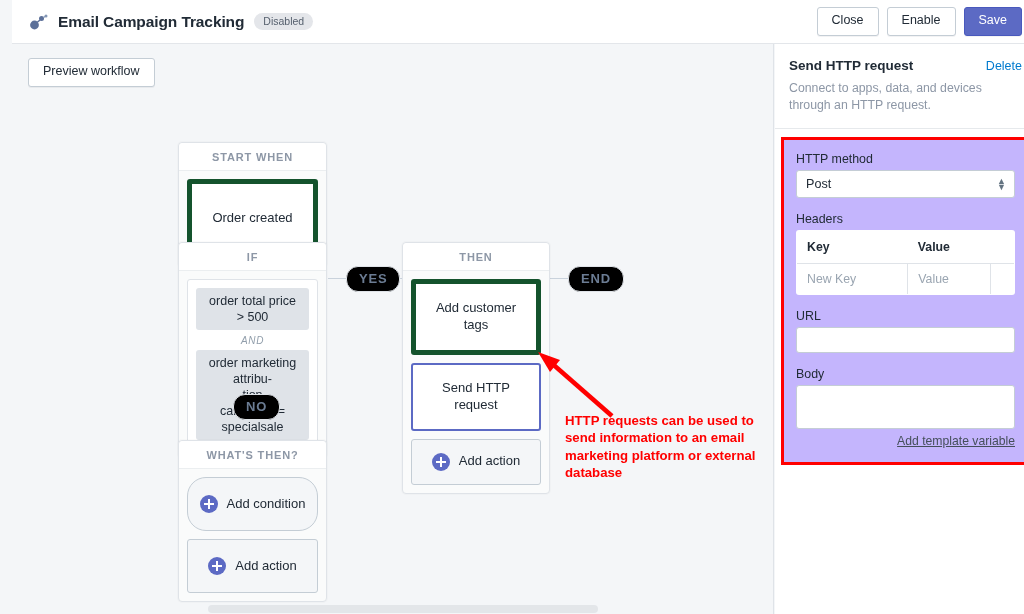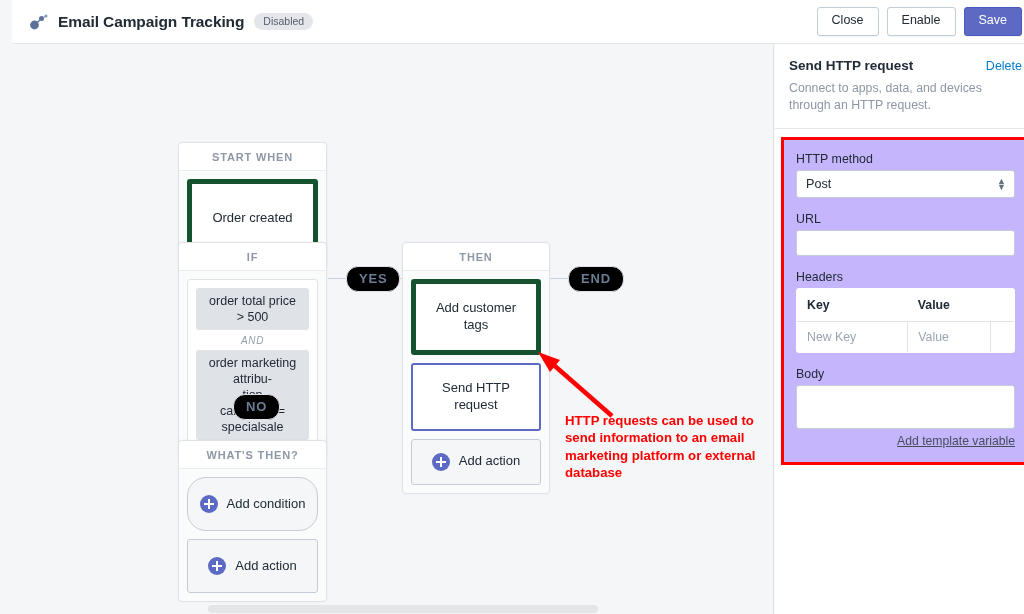--- a/index.html
+++ b/index.html
@@ -201,20 +201,21 @@
     <span class="status-badge">Disabled</span>
     <div class="topbar-actions">
       <button class="btn">Close</button>
       <button class="btn">Enable</button>
       <button class="btn btn-primary">Save</button>
     </div>
   </div>
 
   <div class="canvas">
 
+    <button class="btn preview-btn">Preview workflow</button>
 
     <div class="connector v-line" style="left:240px; top:181px; height:17px;"></div>
     <div class="connector h-line" style="left:316px; top:234px; width:18px;"></div>
     <div class="connector h-line" style="left:372px; top:234px; width:18px;"></div>
     <div class="connector h-line" style="left:538px; top:234px; width:18px;"></div>
     <div class="connector v-line" style="left:240px; top:325px; height:19px;"></div>
     <div class="connector v-line" style="left:240px; top:367px; height:29px;"></div>
 
     <div class="node card" style="left:166px; top:98px; width:149px;">
       <div class="card-head">START WHEN</div>
@@ -287,25 +288,20 @@
     </div>
 
     <div class="panel-form">
 
       <div class="field-group">
         <label class="field-label">HTTP method</label>
         <div class="select-box">
           <span>Post</span>
           <span class="select-arrows">▲<br>▼</span>
         </div>
-      </div>
-
-      <div class="field-group">
-        <label class="field-label">URL</label>
-        <input class="text-input" type="text" value="" style="">
       </div>
 
       <div class="field-group">
         <label class="field-label">Headers</label>
         <table class="hdr-table">
           <thead>
             <tr>
               <th>Key</th>
               <th>Value</th>
               <th></th>
@@ -315,20 +311,25 @@
             <tr>
               <td>New Key</td>
               <td>Value</td>
               <td></td>
             </tr>
           </tbody>
         </table>
       </div>
 
       <div class="field-group">
+        <label class="field-label">URL</label>
+        <input class="text-input" type="text" value="" style="">
+      </div>
+
+      <div class="field-group">
         <label class="field-label">Body</label>
         <textarea class="body-area" style=""></textarea>
         <span class="tmpl-link">Add template variable</span>
       </div>
 
     </div>
   </div>
 
 </div>
 

